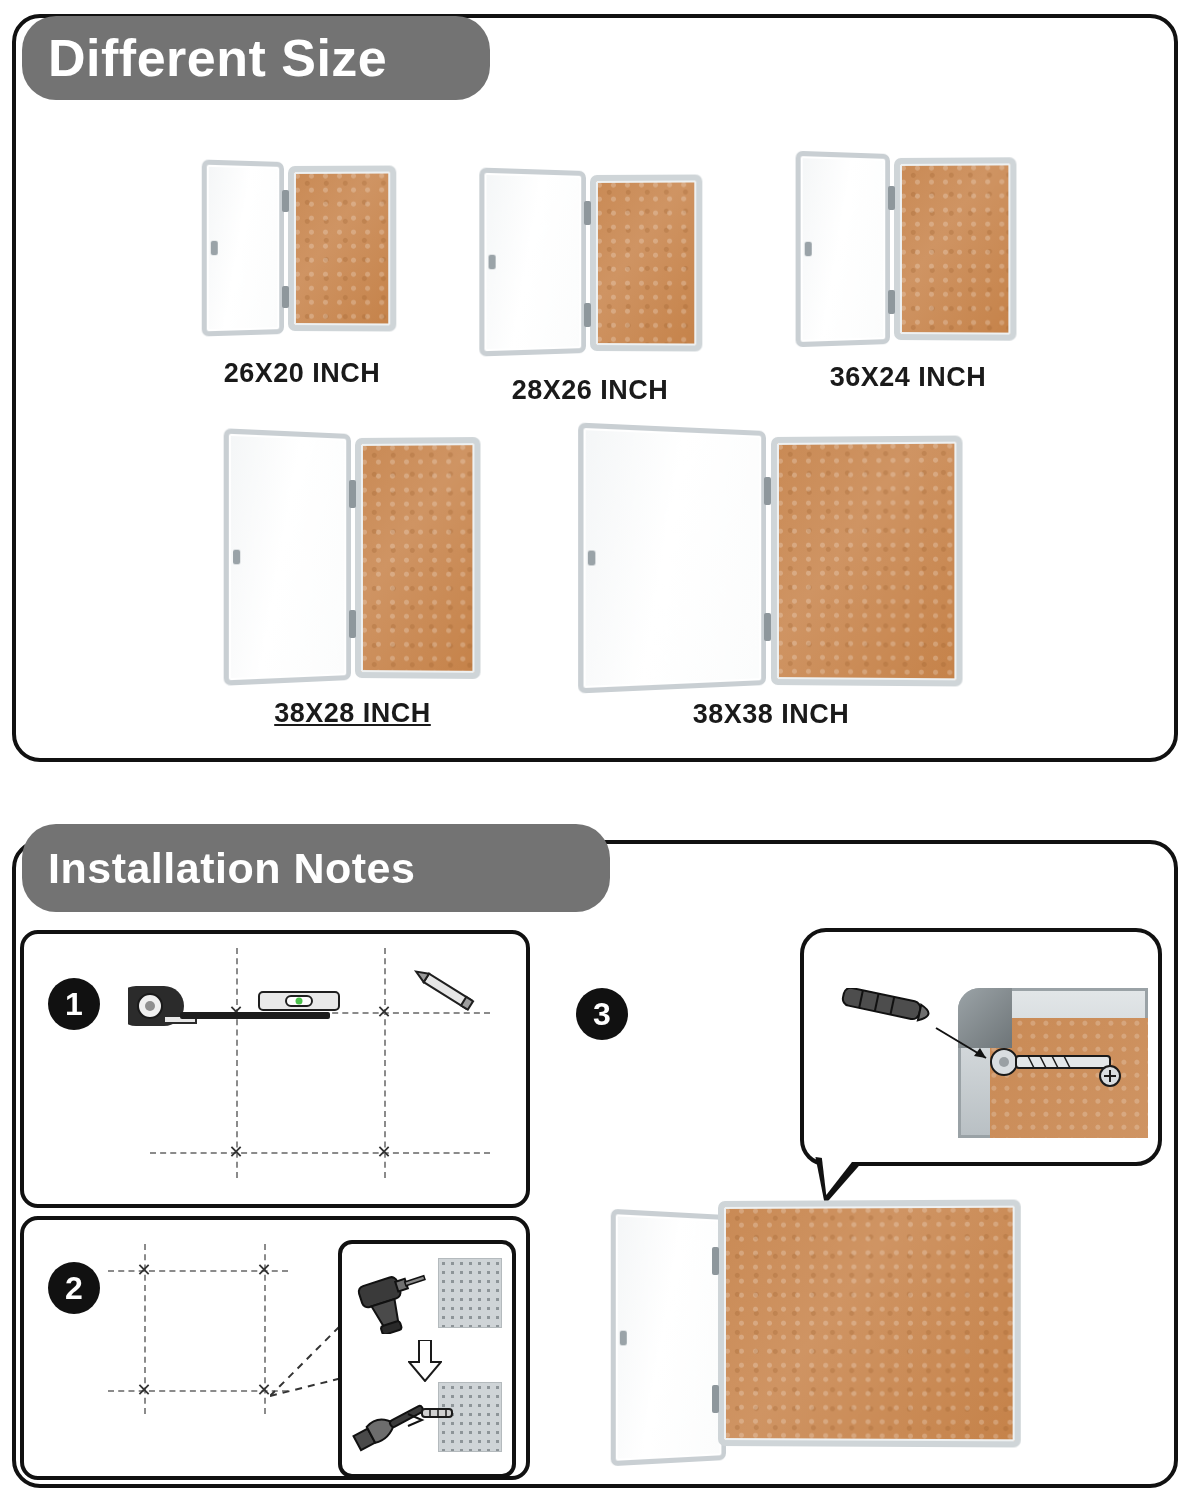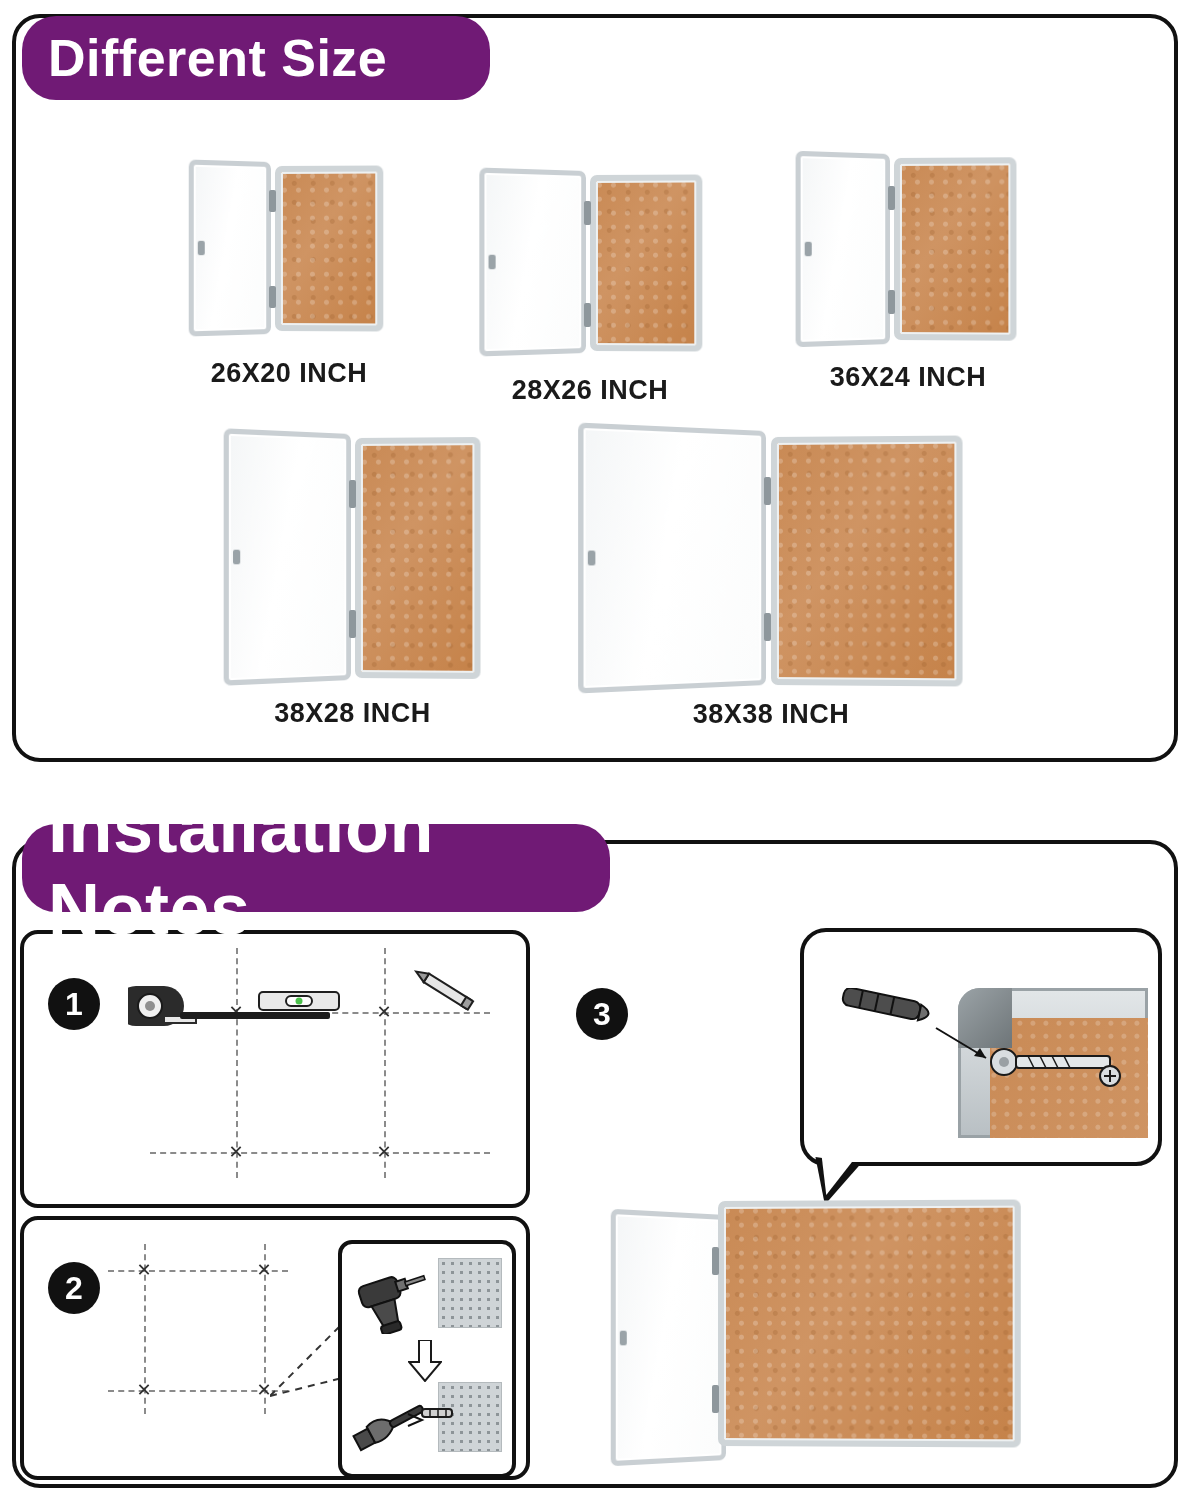--- a/index.html
+++ b/index.html
@@ -32,21 +32,21 @@
   #panel-install {
     left: 12px;
     top: 840px;
     width: 1166px;
     height: 648px;
   }
 
   
   .title-pill {
     position: absolute;
-    background: #701a75;
+    background: #737373;
     border-radius: 34px;
     color: #ffffff;
     font-weight: bold;
     letter-spacing: 0.5px;
     display: flex;
     align-items: center;
     box-sizing: border-box;
     z-index: 5;
   }
   #title-sizes {
@@ -55,21 +55,21 @@
     width: 468px;
     height: 84px;
     font-size: 52px;
     padding-left: 26px;
   }
   #title-install {
     left: 22px;
     top: 824px;
     width: 588px;
     height: 88px;
-    font-size: 72px;
+    font-size: 43px;
     padding-left: 26px;
   }
 
   
   .board {
     position: absolute;
   }
   .board .label {
     position: absolute;
     left: 50%;
@@ -211,21 +211,21 @@
     position: absolute;
     width: 0; height: 0;
   }
 </style>
 </head>
 <body>
 
 <div class="panel" id="panel-sizes"></div>
 <div class="title-pill" id="title-sizes">Different Size</div>
 
-<div class="board" style="left:179px; top:150px; width:220px; height:260px;">
+<div class="board" style="left:192px; top:150px; width:220px; height:260px;">
   <div class="door persp-left" style="left:8px; top:12px; width:84px; height:172px;"></div>
   <div class="cork persp-right" style="left:96px; top:16px; width:108px; height:165px;"></div>
   <div class="hinge" style="left:90px; top:40px; height:22px;"></div>
   <div class="hinge" style="left:90px; top:136px; height:22px;"></div>
   <div class="label" style="top:208px;">26X20 INCH</div>
 </div>
 
 <div class="board" style="left:470px; top:157px; width:240px; height:270px;">
   <div class="door persp-left" style="left:8px; top:14px; width:108px; height:182px;"></div>
   <div class="cork persp-right" style="left:120px; top:18px; width:112px; height:176px;"></div>
@@ -240,21 +240,21 @@
   <div class="hinge" style="left:100px; top:46px; height:24px;"></div>
   <div class="hinge" style="left:100px; top:150px; height:24px;"></div>
   <div class="label" style="top:222px;">36X24 INCH</div>
 </div>
 
 <div class="board" style="left:215px; top:420px; width:275px; height:310px;">
   <div class="door persp-left" style="left:8px; top:14px; width:128px; height:246px;"></div>
   <div class="cork persp-right" style="left:140px; top:18px; width:125px; height:240px;"></div>
   <div class="hinge" style="left:134px; top:60px; height:28px;"></div>
   <div class="hinge" style="left:134px; top:190px; height:28px;"></div>
-  <div class="label" style="top:278px;">38X28 INCH</div>
+  <div class="label" style="top:278px;text-decoration:underline;">38X28 INCH</div>
 </div>
 
 <div class="board" style="left:571px; top:415px; width:400px; height:315px;">
   <div class="door persp-left" style="left:10px; top:16px; width:185px; height:254px;"></div>
   <div class="cork persp-right" style="left:200px; top:22px; width:190px; height:248px;"></div>
   <div class="hinge" style="left:193px; top:62px; height:28px;"></div>
   <div class="hinge" style="left:193px; top:198px; height:28px;"></div>
   <div class="label" style="top:284px;">38X38 INCH</div>
 </div>
 

